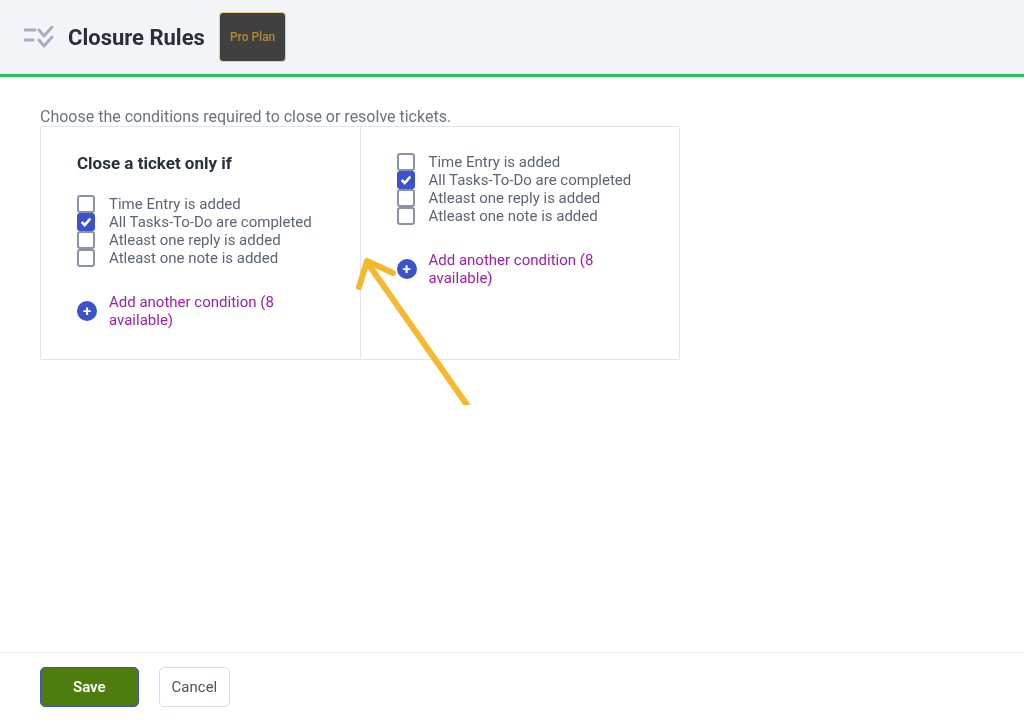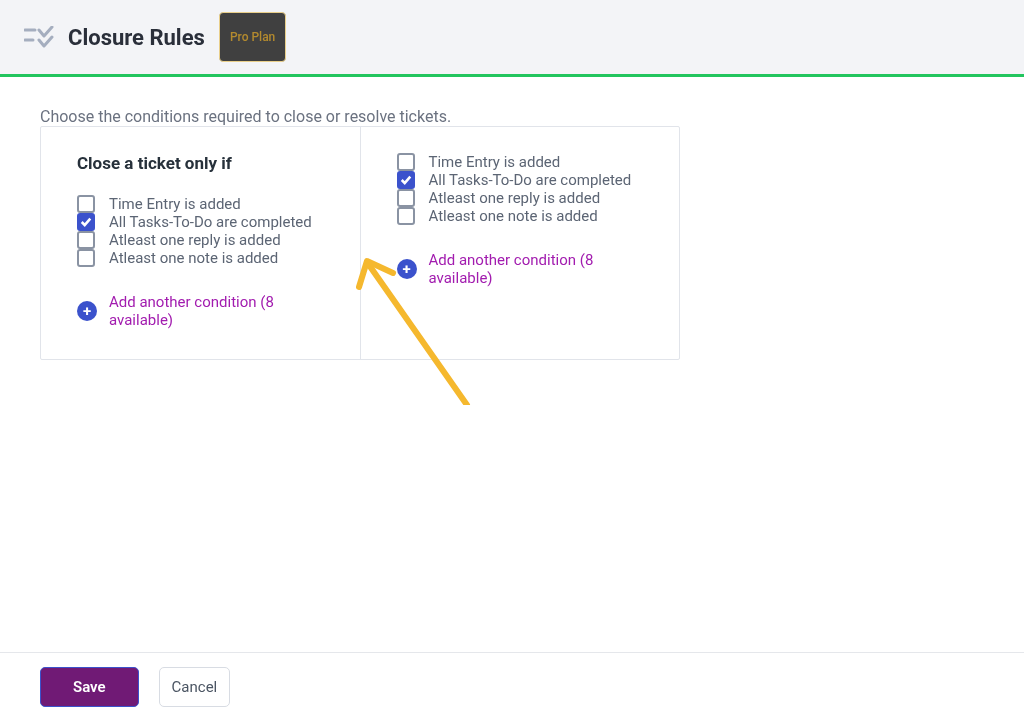--- a/index.html
+++ b/index.html
@@ -144,21 +144,21 @@
       gap: 20px;
     }
     .btn {
       padding: 10px 32px;
       border-radius: 5px;
       font-size: 15px;
       cursor: pointer;
       font-family: inherit;
     }
     .btn-primary {
-      background: #701a75;
+      background: #4d7c0f;
       color: #fff;
       border: 1px solid #3b52cc;
       font-weight: 600;
     }
     .btn-secondary {
       background: #fff;
       color: #4b5563;
       border: 1px solid #d8dce3;
       padding: 10px 12px;
     }

